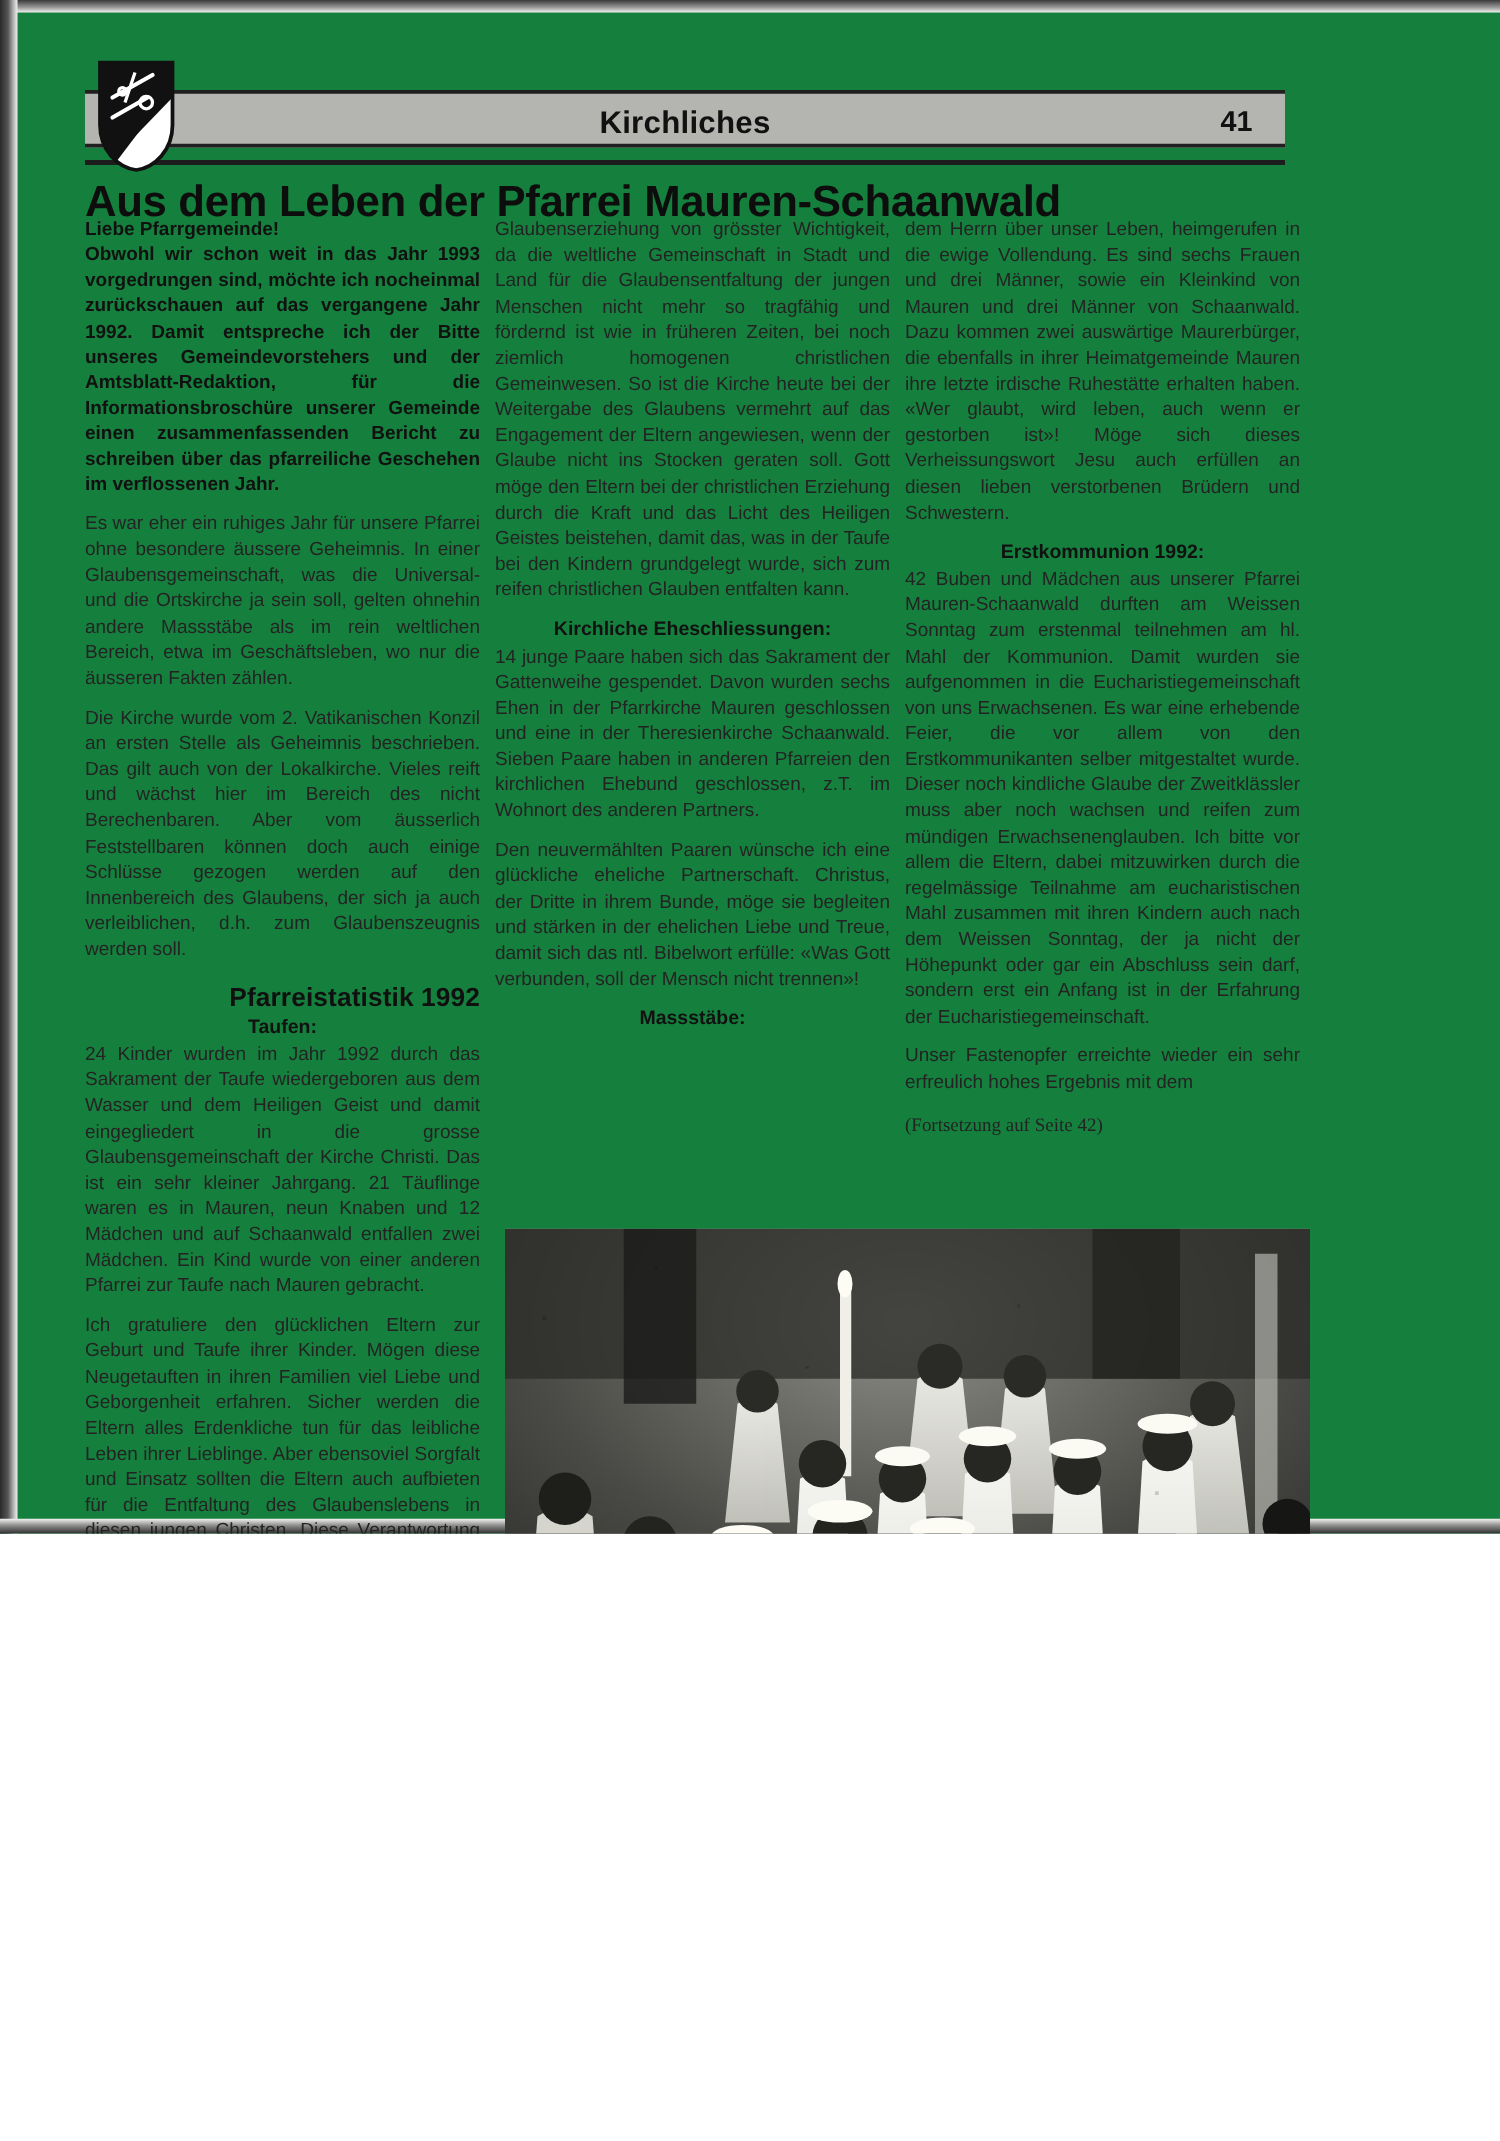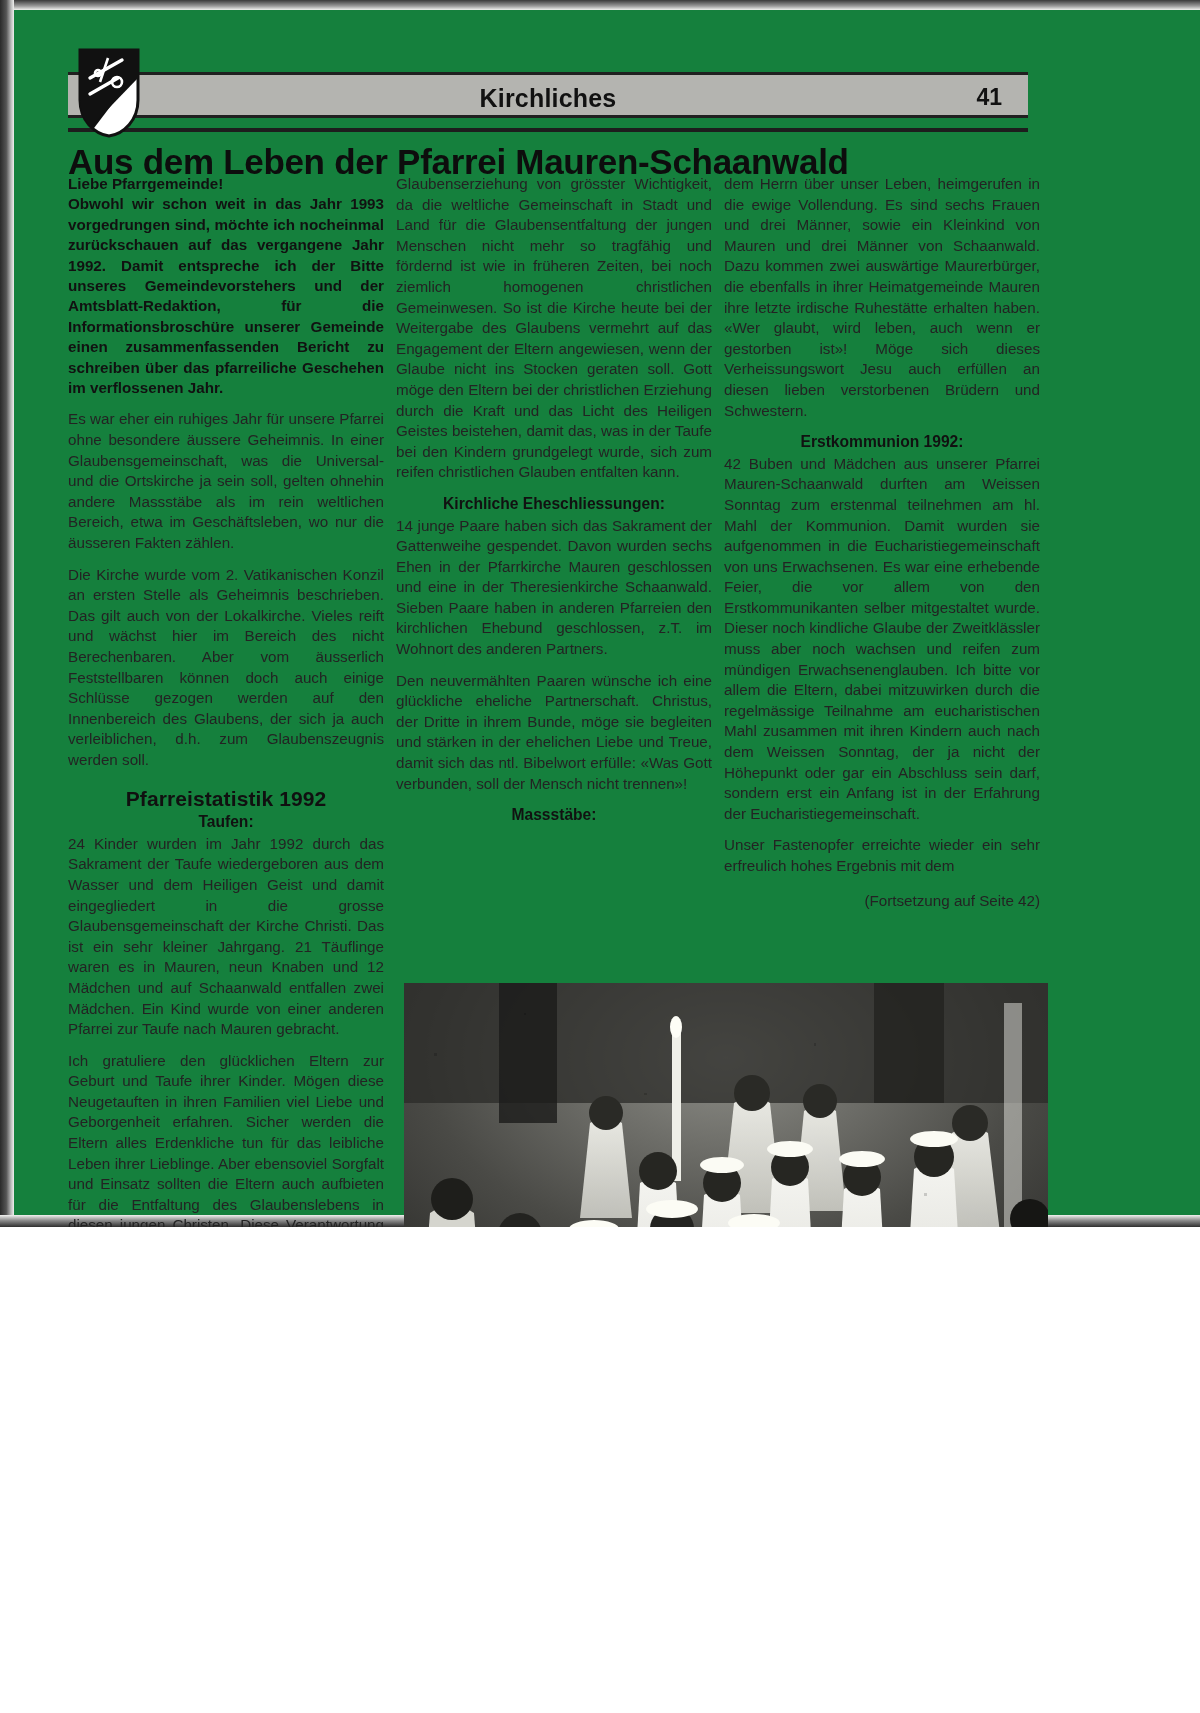--- a/index.html
+++ b/index.html
@@ -131,28 +131,29 @@
     font-size: 15.6px;
     color: #111;
     margin: 0 0 1px 0;
     text-align: center;
   }
   .sec-head {
     font-weight: bold;
     font-size: 21px;
     color: #101010;
     margin: 18px 0 3px 0;
-    text-align: center;
+    text-align: right;
     letter-spacing: 0.1px;
   }
   .cont-note {
-    text-align: right;
+    text-align: left;
     font-size: 15.2px;
     margin-top: 14px;
     color: #232323;
+    font-family: Liberation Serif, serif;
   }
 
   
   .photo-wrap {
     position: absolute;
     left: 404px; top: 983px;
     width: 644px; height: 413px;
   }
   .photo {
     width: 100%; height: 100%;

